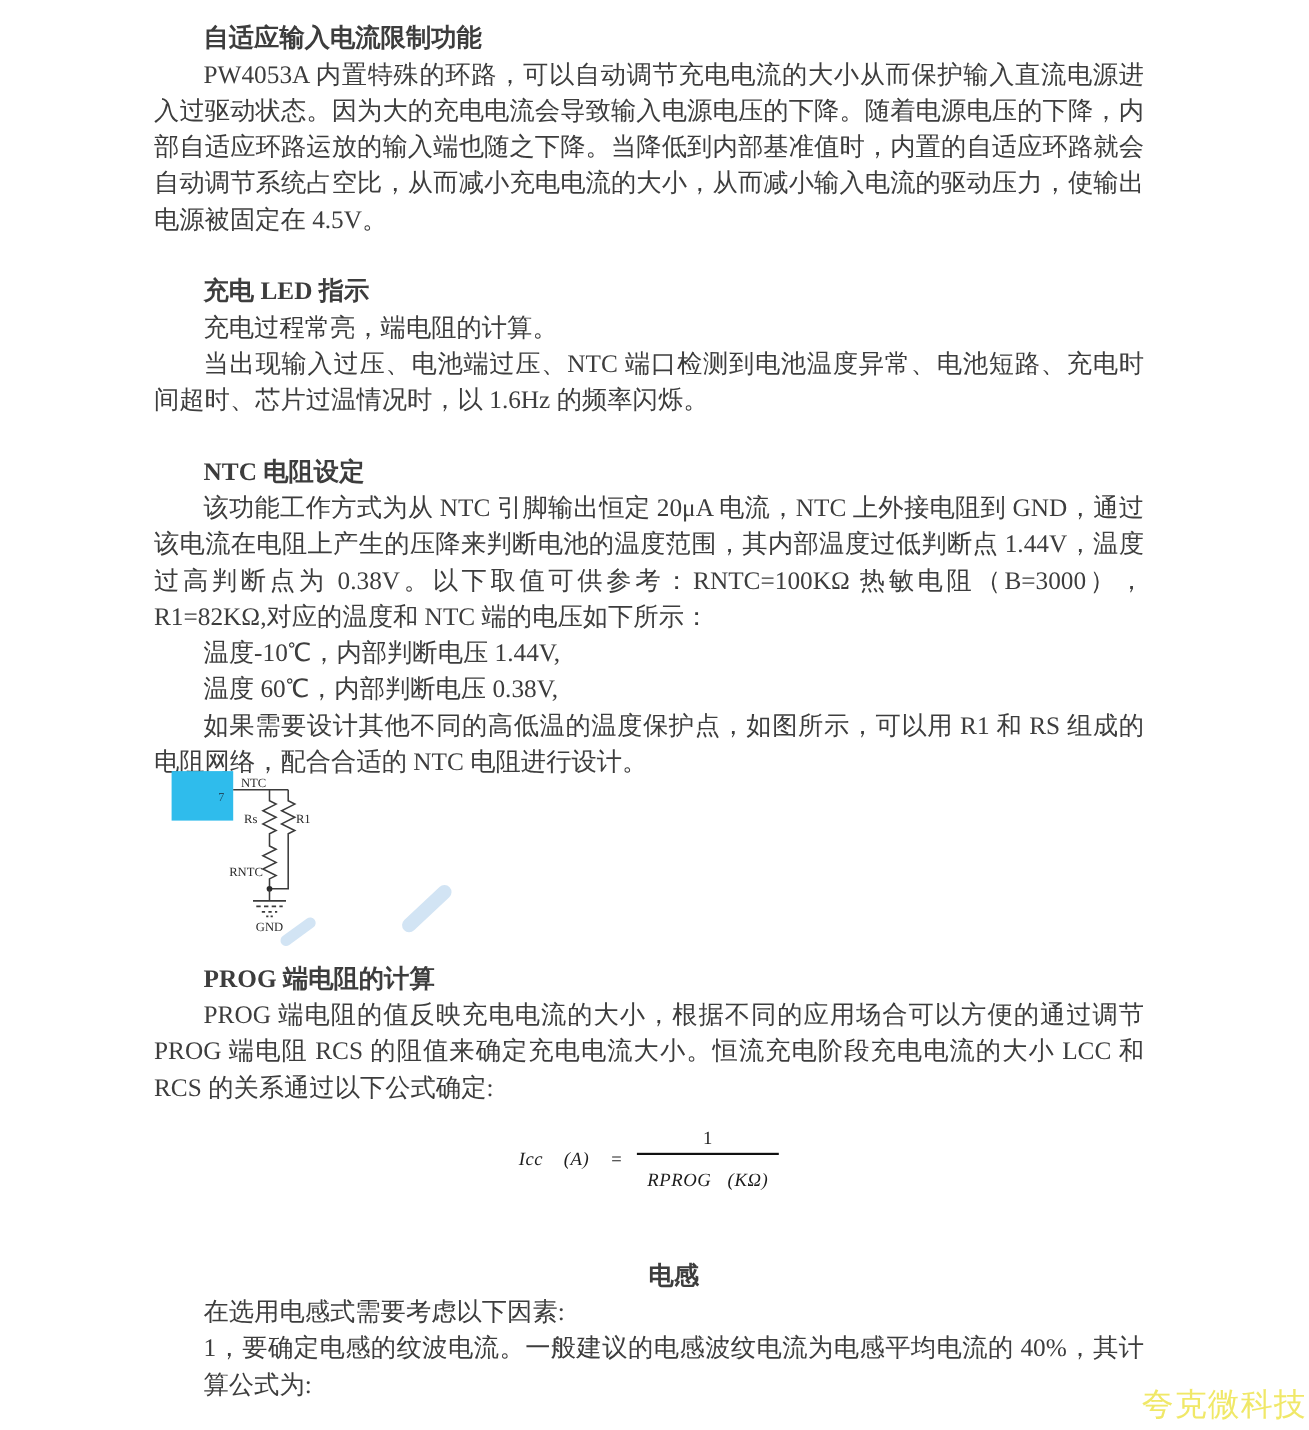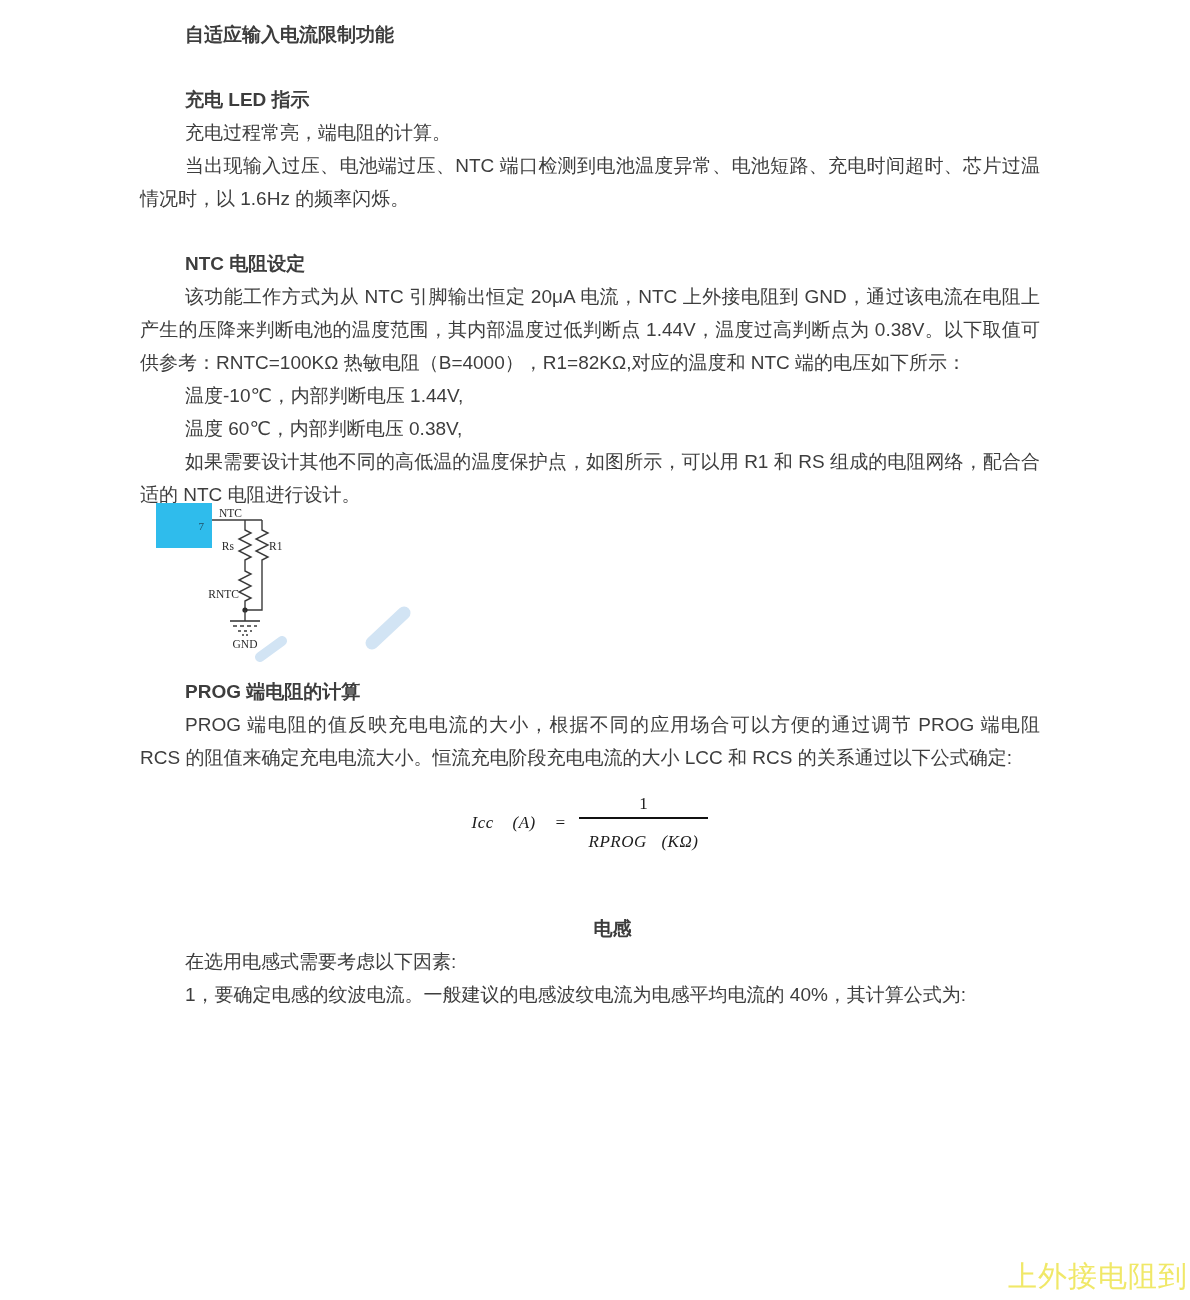--- a/index.html
+++ b/index.html
@@ -2,21 +2,21 @@
 <html><head>
 <meta charset="utf-8">
 <style>
   html,body{margin:0;padding:0;}
   body{
     width:1190px;height:1300px;position:relative;overflow:hidden;
     background:#ffffff;color:#3d3d3d;
     font-family:"Liberation Sans","DejaVu Sans",sans-serif;
   }
   .content{padding:18px 150px 0 140px;}
-  h3,p{margin:0;font-size:19px;line-height:33px;}
+  h3,p{margin:0;font-size:23px;line-height:33px;font-family:Liberation Serif, serif;}
   h3{font-weight:bold;text-indent:45px;}
   p.indent{text-indent:45px;text-align:justify;}
   p.plain{text-indent:45px;}
   .sec{margin-top:32px;}
   .sec-first{margin-top:0;}
   .block-ind{margin-left:45px;}
   .block-ind p{text-indent:0;text-align:justify;}
   .block-ind p.first{text-align:left;}
 
   
@@ -44,31 +44,32 @@
     font-size:29px;letter-spacing:1px;
   }
 </style>
 </head>
 <body style="background: rgb(255, 255, 255); color: rgb(61, 61, 61);">
 
 <div class="content">
 
   <section class="sec sec-first">
     <h3>自适应输入电流限制功能</h3>
+    <p class="indent">PW4053A 内置特殊的环路，可以自动调节充电电流的大小从而保护输入直流电源进入过驱动状态。因为大的充电电流会导致输入电源电压的下降。随着电源电压的下降，内部自适应环路运放的输入端也随之下降。当降低到内部基准值时，内置的自适应环路就会自动调节系统占空比，从而减小充电电流的大小，从而减小输入电流的驱动压力，使输出电源被固定在 4.5V。</p>
   </section>
 
   <section class="sec">
     <h3>充电 LED 指示</h3>
     <p class="plain">充电过程常亮，端电阻的计算。</p>
     <p class="indent">当出现输入过压、电池端过压、NTC 端口检测到电池温度异常、电池短路、充电时间超时、芯片过温情况时，以 1.6Hz 的频率闪烁。</p>
   </section>
 
   <section class="sec">
     <h3>NTC 电阻设定</h3>
-    <p class="indent">该功能工作方式为从 NTC 引脚输出恒定 20μA 电流，NTC 上外接电阻到 GND，通过该电流在电阻上产生的压降来判断电池的温度范围，其内部温度过低判断点 1.44V，温度过高判断点为 0.38V。以下取值可供参考：RNTC=100KΩ 热敏电阻（B=4000），R1=82KΩ,对应的温度和 NTC 端的电压如下所示：</p>
+    <p class="indent">该功能工作方式为从 NTC 引脚输出恒定 20μA 电流，NTC 上外接电阻到 GND，通过该电流在电阻上产生的压降来判断电池的温度范围，其内部温度过低判断点 1.44V，温度过高判断点为 0.38V。以下取值可供参考：RNTC=100KΩ 热敏电阻（B=3000），R1=82KΩ,对应的温度和 NTC 端的电压如下所示：</p>
     <p class="plain">温度-10℃，内部判断电压 1.44V,</p>
     <p class="plain">温度 60℃，内部判断电压 0.38V,</p>
     <p class="indent">如果需要设计其他不同的高低温的温度保护点，如图所示，可以用 R1 和 RS 组成的电阻网络，配合合适的 NTC 电阻进行设计。</p>
 
     <svg class="circuit" width="280" height="170" viewBox="0 0 280 170">
 
       <path class="wm-stroke" d="M222 142 L254 112" stroke-width="13"></path>
       <path class="wm-stroke" d="M110 156 L132 140" stroke-width="10"></path>
 
       <rect x="6" y="2" width="56" height="45" fill="#2fbcec"></rect>
@@ -110,13 +111,13 @@
   <section class="sec sec-inductor">
     <h3 style="text-indent:45px;text-align:center;">电感</h3>
     <div class="block-ind">
       <p class="first">在选用电感式需要考虑以下因素:</p>
       <p>1，要确定电感的纹波电流。一般建议的电感波纹电流为电感平均电流的 40%，其计算公式为:</p>
     </div>
   </section>
 
 </div>
 
-<div class="watermark" style="color: rgb(240, 232, 104);">上外接电阻到</div>
+<div class="watermark" style="color: rgb(240, 232, 104);">夸克微科技</div>
 
 </body></html>

